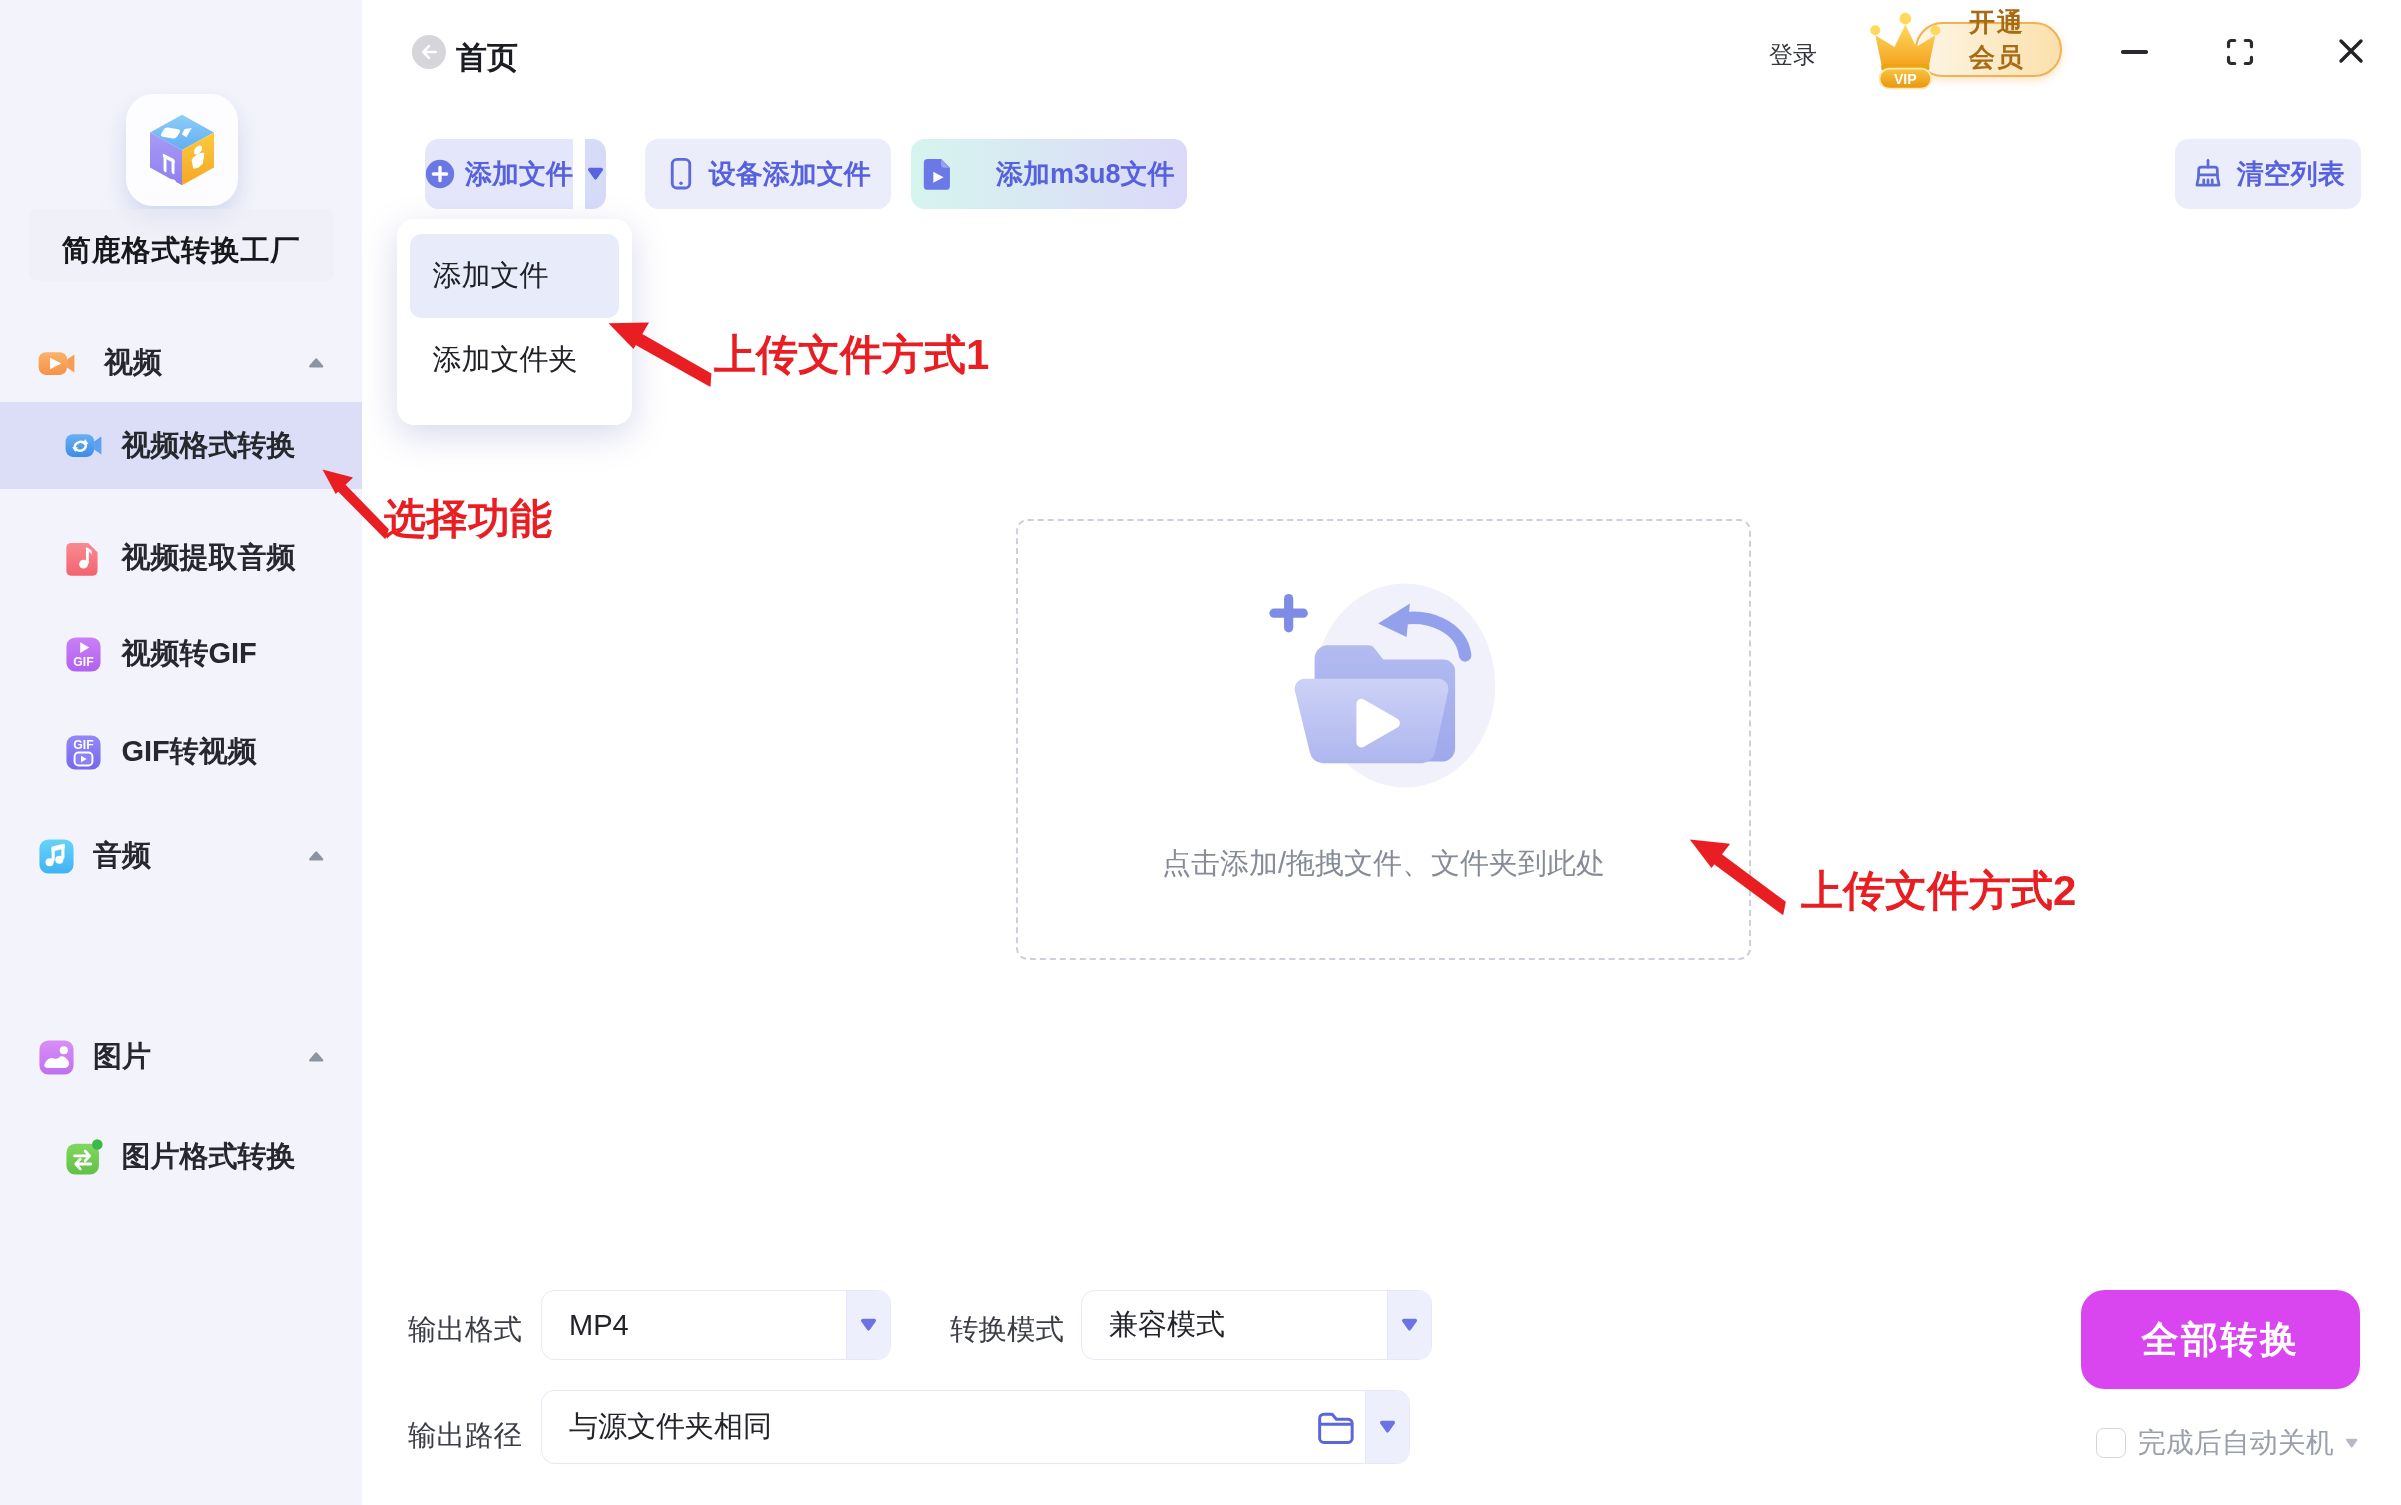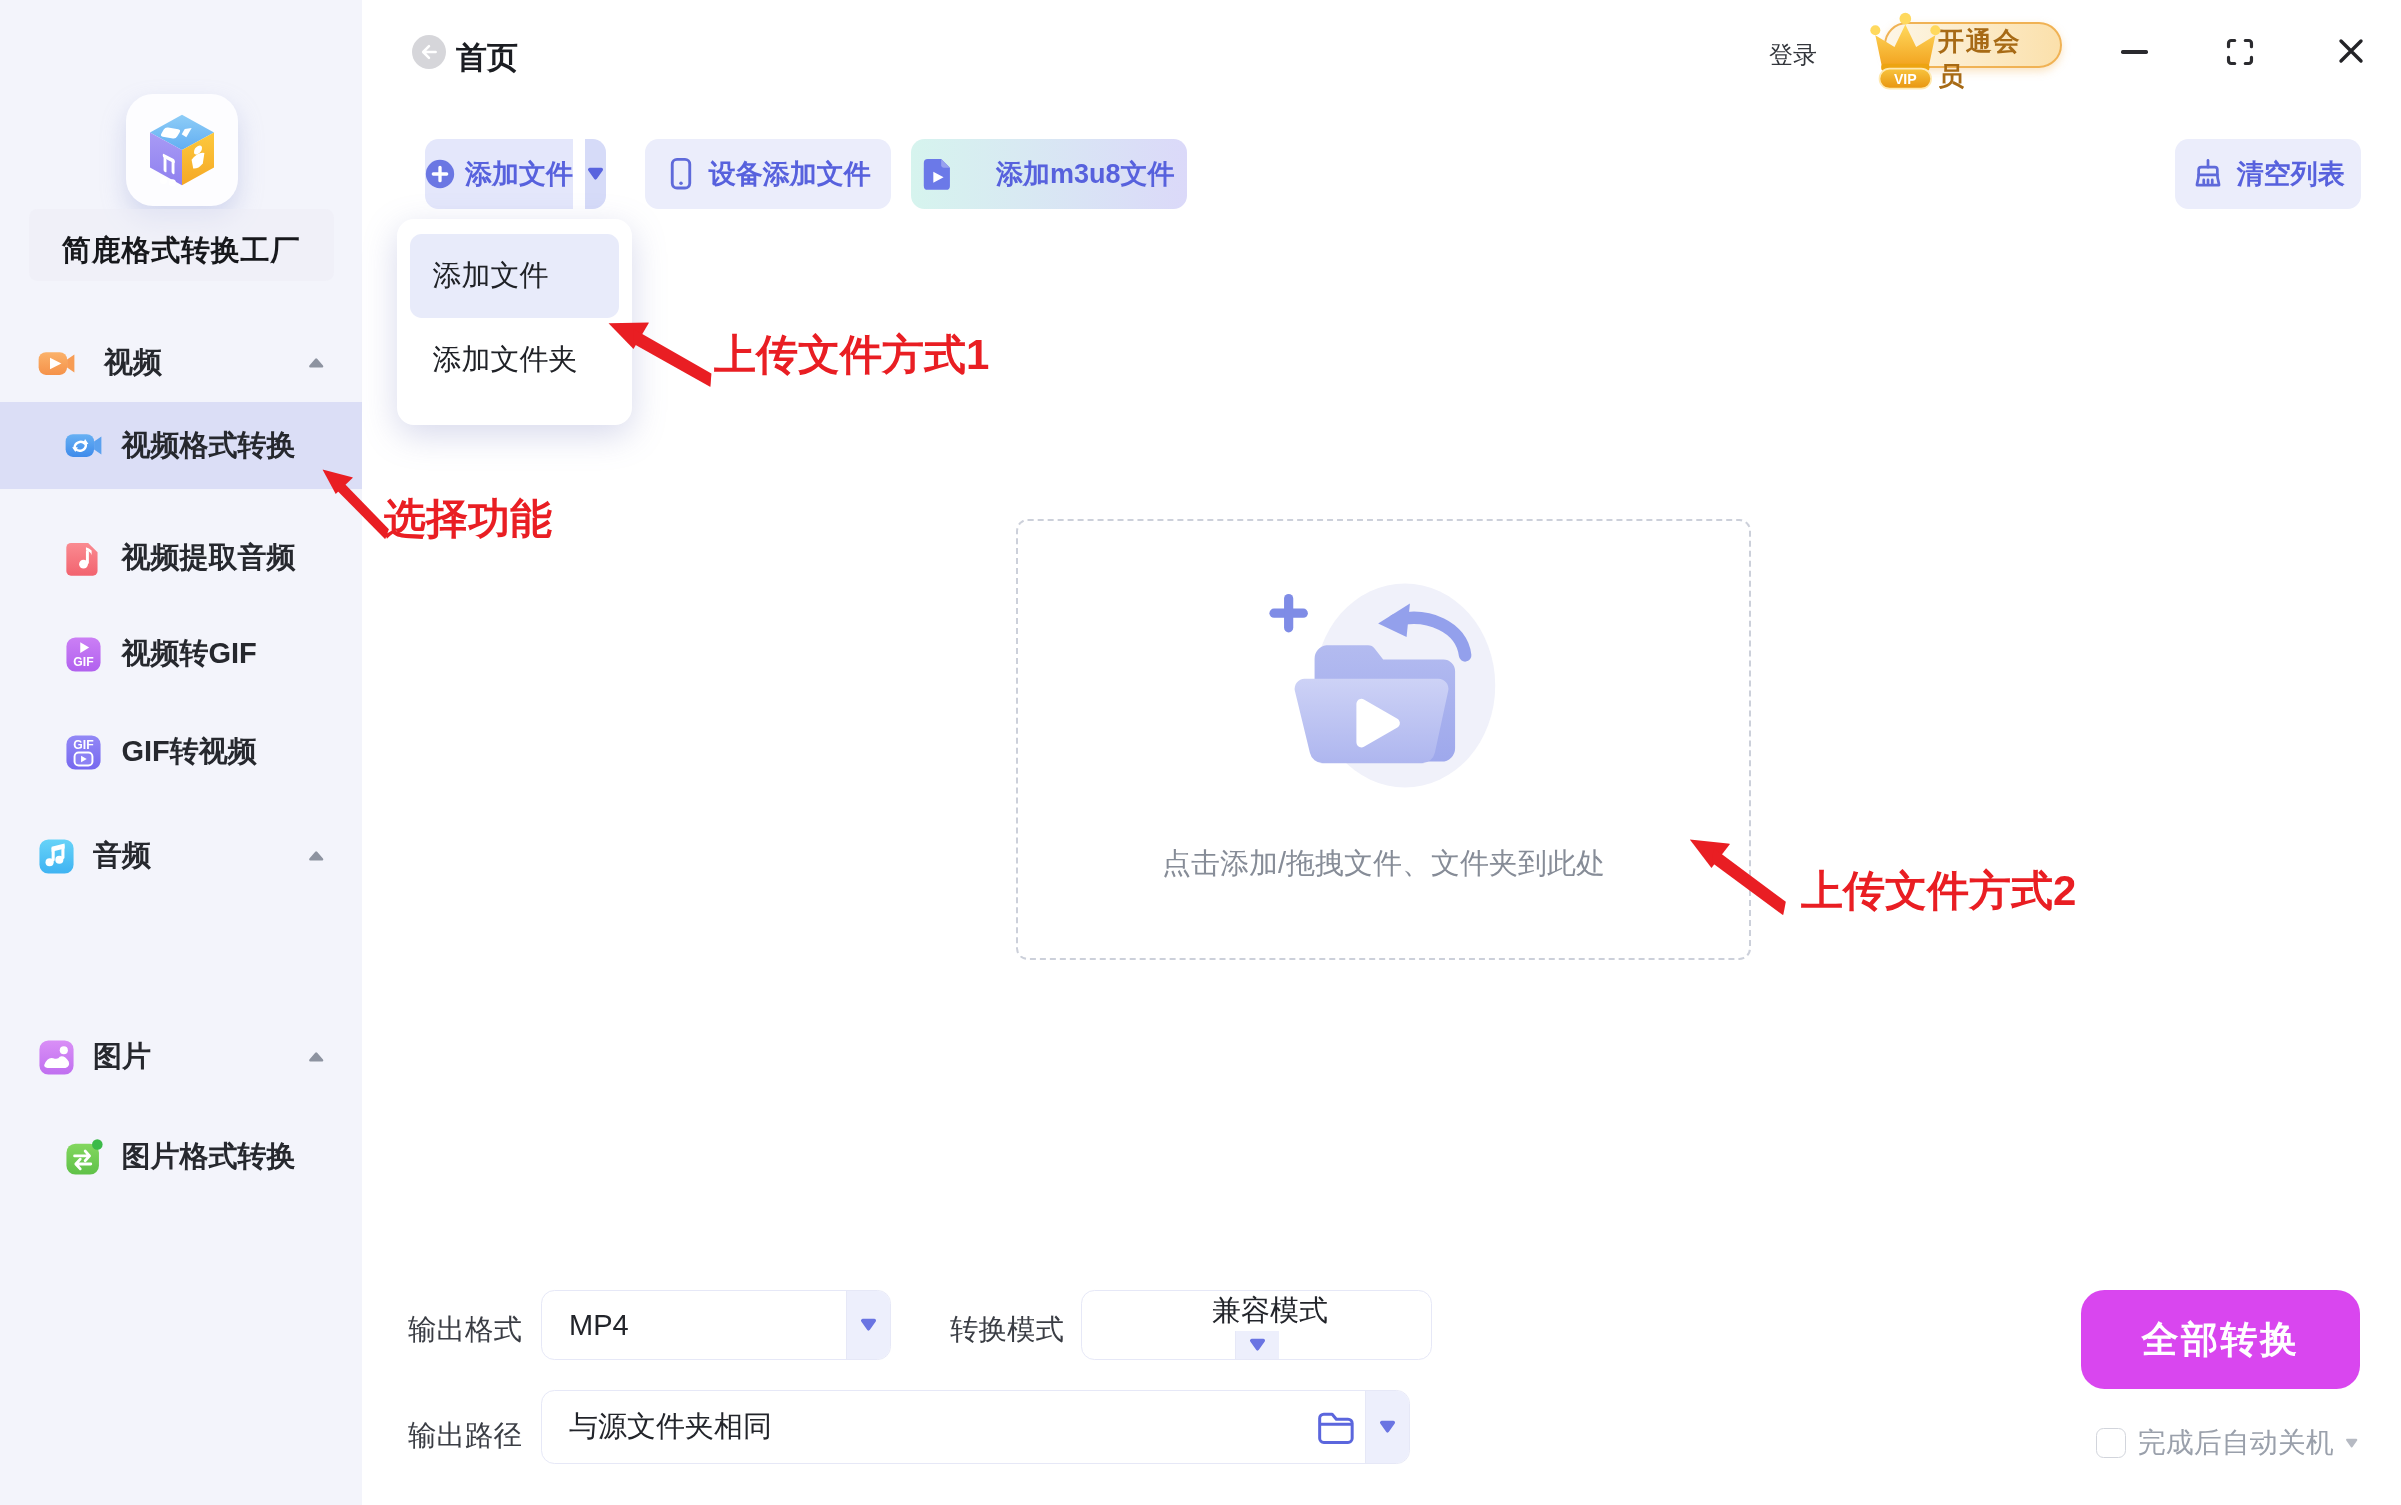--- a/index.html
+++ b/index.html
@@ -24,25 +24,25 @@
   .nav-selected { background:#dbdef6; height:87px; }
   .caret-up { position:absolute; right:37px; top:50%; transform:translateY(-50%); }
   .itile { width:39px; height:39px; flex:0 0 39px; }
 
   
   .back-btn { position:absolute; left:412px; top:35px; width:34px; height:34px;
               border-radius:50%; background:#d6d6da; display:flex; align-items:center; justify-content:center; }
   .home-lbl { position:absolute; left:456px; top:37px; font-size:31px; font-weight:bold; color:#1b1d22; }
   .login-lbl { position:absolute; left:1769px; top:39px; font-size:24px; color:#33363c; }
   .vip { position:absolute; left:1861px; top:11.7px; width:201px; height:74px; }
-  .vip-pill { position:absolute; left:23px; top:10px; height:46px; padding:0 28.5px 0 52px;
+  .vip-pill { position:absolute; left:54px; top:10px; height:55px; padding:0 28.5px 0 52px;
               border-radius:28.5px; border:2.5px solid #f0b254;
               background:linear-gradient(90deg,#fdf6e6,#fbe0ab);
               box-shadow:0 3.4px 8.4px rgba(240,178,84,.35);
-              display:flex; align-items:flex-start; }
+              display:flex; align-items:flex-end; }
   .vip-pill span { font-size:26px; font-weight:bold; color:#a76a15; letter-spacing:1.7px; }
   .vip-crown { position:absolute; left:0; top:0; }
   .win-min { position:absolute; left:2121px; top:50px; width:27px; height:4.2px;
              background:#2a2a2e; border-radius:1.7px; }
   .win-max { position:absolute; left:2225px; top:37px; }
   .win-close { position:absolute; left:2335px; top:35px; }
 
   
   .tbtn { position:absolute; top:139px; height:70px; border-radius:13.4px;
           display:flex; align-items:center; justify-content:center; gap:11.7px; }
@@ -428,21 +428,21 @@
   <div class="select" style="left:541px; top:1290px; width:350px;">
     <div class="val">MP4</div>
     <div class="seg">
       <svg width="17" height="13.4" viewBox="0 0 20 16">
         <path d="M3 3 L17 3 L10 13 Z" fill="#6a74e2" stroke="#6a74e2" stroke-width="4" stroke-linejoin="round"></path>
       </svg>
     </div>
   </div>
 
   <div class="f-label" style="left:950px; top:1311px;">转换模式</div>
-  <div class="select" style="left:1081px; top:1290px; width:351px;flex-direction:column;">
+  <div class="select" style="left:1081px; top:1290px; width:351px;">
     <div class="val">兼容模式</div>
     <div class="seg">
       <svg width="17" height="13.4" viewBox="0 0 20 16">
         <path d="M3 3 L17 3 L10 13 Z" fill="#6a74e2" stroke="#6a74e2" stroke-width="4" stroke-linejoin="round"></path>
       </svg>
     </div>
   </div>
 
   <div class="f-label" style="left:408px; top:1417px;">输出路径</div>
   <div class="select" style="left:541px; top:1390px; width:869px; height:74px;">

